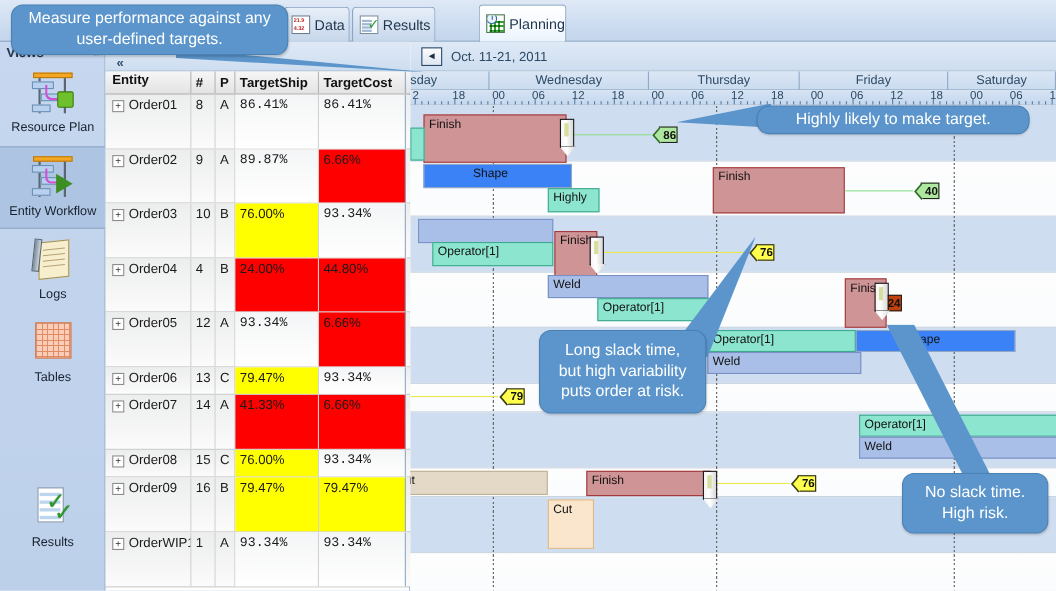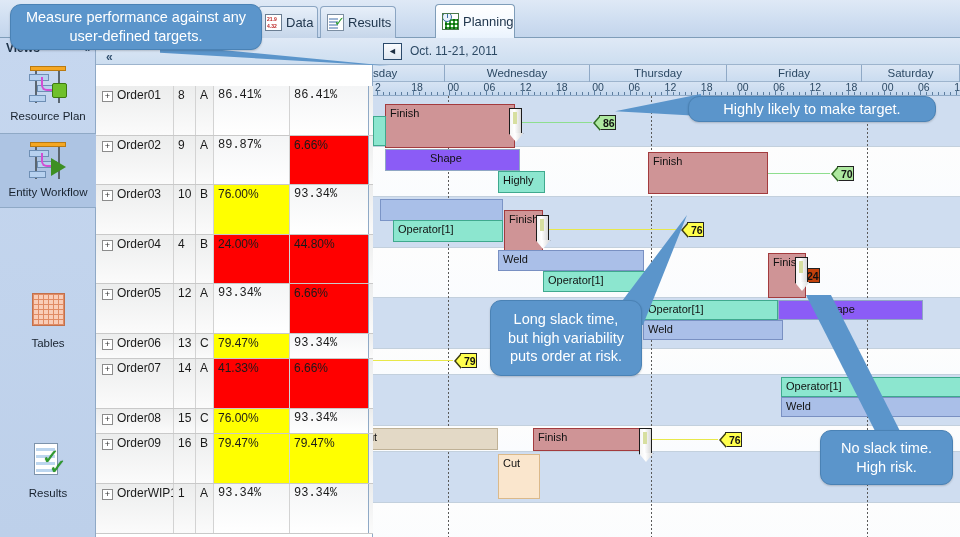--- a/index.html
+++ b/index.html
@@ -166,21 +166,21 @@
   .chartarea{ position:absolute; left:0; top:58px; right:0; bottom:0; background:#fdfdfd;}
   .grow{ position:absolute; left:0; right:0; }
   .grow.alt{ background:#cfddf0; }
   .grow.plain{ background:linear-gradient(to bottom,#fdfdfd,#fafcfe); }
   .grow-line{ position:absolute; left:0; right:0; height:1px; background:#c3d0dd;}
   .nowline{ position:absolute; top:0; bottom:0; width:1px;
             background:repeating-linear-gradient(to bottom,#5a5a5a 0 2px, transparent 2px 4px); }
   .gbar{ position:absolute; border:1px solid; font-size:11px; line-height:1;
          padding:3px 0 0 4px; overflow:hidden; white-space:nowrap; color:#111;}
   .b-finish{ background:#cf9496; border-color:#a33b3e; }
-  .b-shape{ background:#8b5cf6; border-color:#8fa6c4;padding-left:44px; }
+  .b-shape{ background:#3b82f6; border-color:#8fa6c4;padding-left:44px; }
   .b-oper{ background:#8ce6cf; border-color:#3fa98e; }
   .b-weld{ background:#aabfe8; border-color:#7990c2; }
   .b-blue{ background:#a9bfe8; border-color:#7b94c6; }
   .b-cut{ background:#fae6cd; border-color:#dbb98a; }
   .b-cut2{ background:#e3d9c6; border-color:#bfb196; }
   .link{ position:absolute; height:1px; }
   .link.green{ background:#8ede8e; }
   .link.yellow{ background:#e8e84a; }
   .flag{ position:absolute; height:15px; display:flex; align-items:center; justify-content:center;
          font-size:10.5px; font-weight:bold; color:#111; border:1.2px solid #222; padding-left:3px;}
@@ -277,20 +277,33 @@
           <span class="row" style="left:4px;top:11px;width:20px;"></span>
           <span class="row" style="left:12px;top:22px;width:20px;"></span>
           <span class="row" style="left:4px;top:32px;width:17px;"></span>
           <span class="pink" style="left:16px;top:14px;"></span>
           <span class="arrow" style="left:26px;top:19px;"></span>
         </span>
       </span>
       <span class="sb-label">Entity Workflow</span>
     </div>
 
+    <div class="sb-item" style="top:172px;">
+      <span class="sb-ico">
+        <span class="ic-logs">
+          <span class="pad"></span>
+          <span class="ln" style="top:11px"></span>
+            <span class="ln" style="top:16px"></span>
+          <span class="ln" style="top:21px"></span>
+            <span class="ln" style="top:26px"></span>
+          <span class="pen"></span>
+        </span>
+      </span>
+      <span class="sb-label">Logs</span>
+    </div>
 
     <div class="sb-item" style="top:247px;">
       <span class="sb-ico">
           <span class="ic-table"></span>
         </span>
       <span class="sb-label">Tables</span>
     </div>
 
 
     <div class="sb-item" style="top:397px;">
@@ -305,20 +318,27 @@
           <span class="chk" style="left:24px;top:16px;">✓</span>
         </span>
       </span>
       <span class="sb-label">Results</span>
     </div>
   </div>
 
   <div class="grid-panel">
     <div class="grid-topbar">
       <span>«</span>
+    </div>
+    <div class="grid-head">
+      <div class="gh c-entity">Entity</div>
+      <div class="gh c-num">#</div>
+      <div class="gh c-p">P</div>
+      <div class="gh c-ship">TargetShip</div>
+      <div class="gh c-cost">TargetCost</div>
     </div>
     <div class="grid-body" id="grid-body">
         <div class="row" style="height: 50px;">
           <div class="cell c-entity">
             <span class="plusbox">+</span>
             <span>Order01</span>
           </div>
           <div class="cell c-num">8</div>
           <div class="cell c-p">A</div>
           <div class="cell c-ship bg-white">86.41%</div>
@@ -583,21 +603,21 @@
         <div class="gbar b-shape" style="left: 405px; top: 204px; width: 145px; height: 20px;">Shape</div>
         <div class="gbar b-weld" style="left: 270px; top: 224px; width: 140px; height: 20px;">Weld</div>
         <div class="gbar b-oper" style="left: 408px; top: 281px; width: 180px; height: 20px;">Operator[1]</div>
         <div class="gbar b-weld" style="left: 408px; top: 301px; width: 180px; height: 20px;">Weld</div>
         <div class="gbar b-cut2" style="left: -10px; top: 332px; width: 135px; height: 22px;">ut</div>
         <div class="gbar b-finish" style="left: 160px; top: 332px; width: 113px; height: 23px;">Finish</div>
         <div class="gbar b-cut" style="left: 125px; top: 358px; width: 42px; height: 45px;">Cut</div>
         <div class="link green" style="left: 142px; width: 77px; top: 26px;"></div>
         <div class="flag green" style="left: 226px; top: 19px;">86</div>
         <div class="link green" style="left: 395px; width: 62px; top: 77px;"></div>
-        <div class="flag green" style="left: 464px; top: 70px;">70</div>
+        <div class="flag green" style="left: 464px; top: 70px;">40</div>
         <div class="link yellow" style="left: 170px; width: 137px; top: 133px;"></div>
         <div class="flag yellow" style="left: 314px; top: 126px;">76</div>
         <div class="link yellow" style="left: 0px; width: 80px; top: 264px;"></div>
         <div class="flag yellow" style="left: 87px; top: 257px;">79</div>
         <div class="link yellow" style="left: 273px; width: 72px; top: 343px;"></div>
         <div class="flag yellow" style="left: 352px; top: 336px;">76</div>
         <div class="flag red" style="left: 430px; top: 172px;">24</div>
         <div class="duemark" style="left: 136px; top: 12px;">
           <i></i>
         </div>

